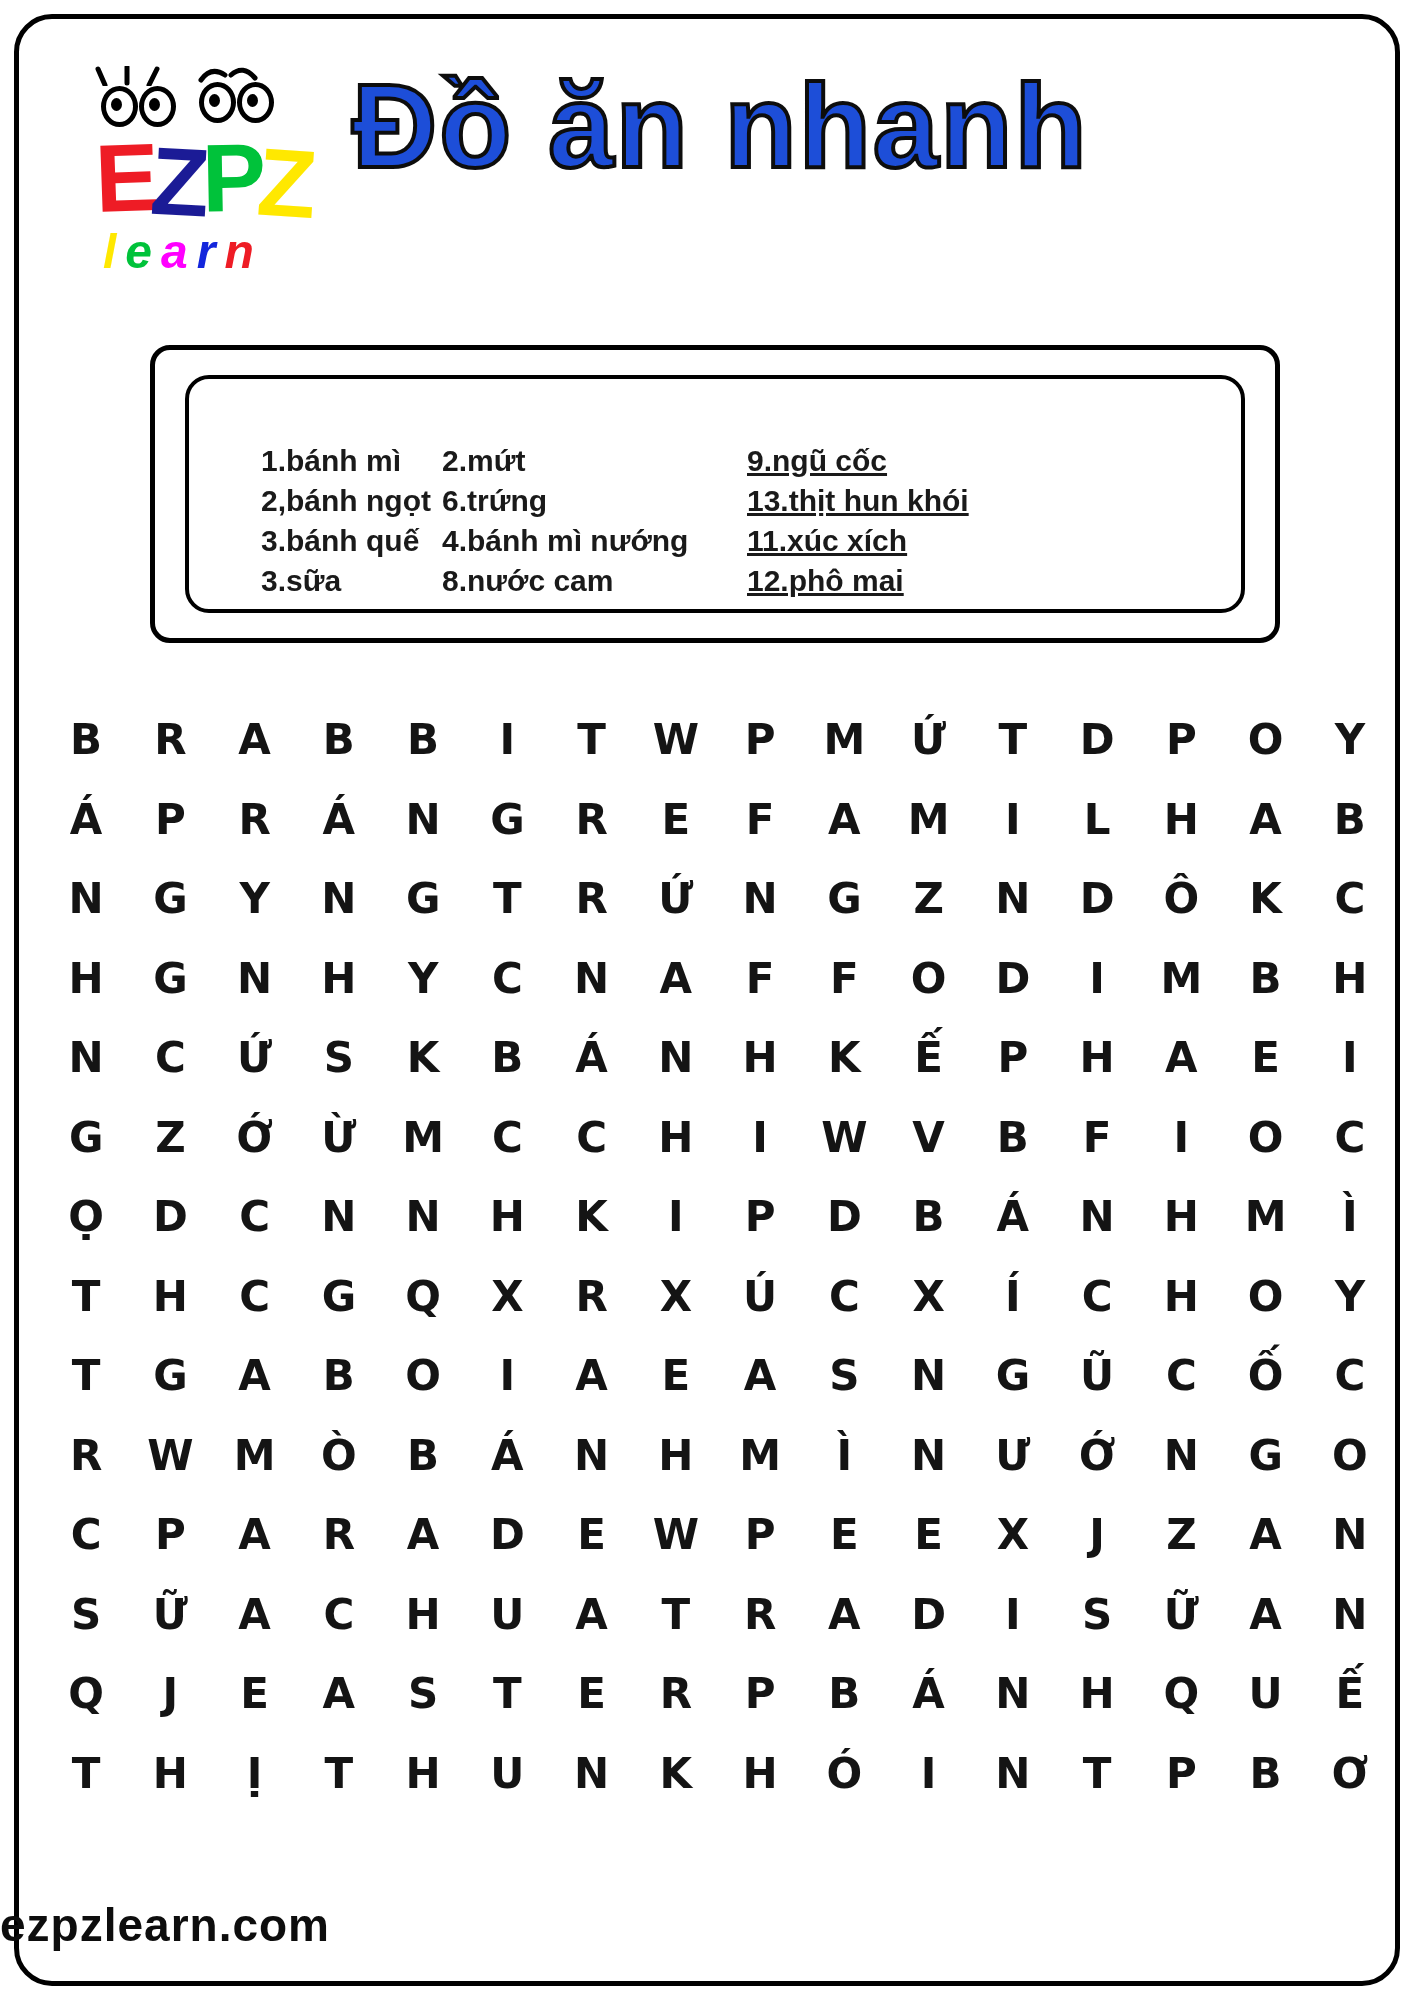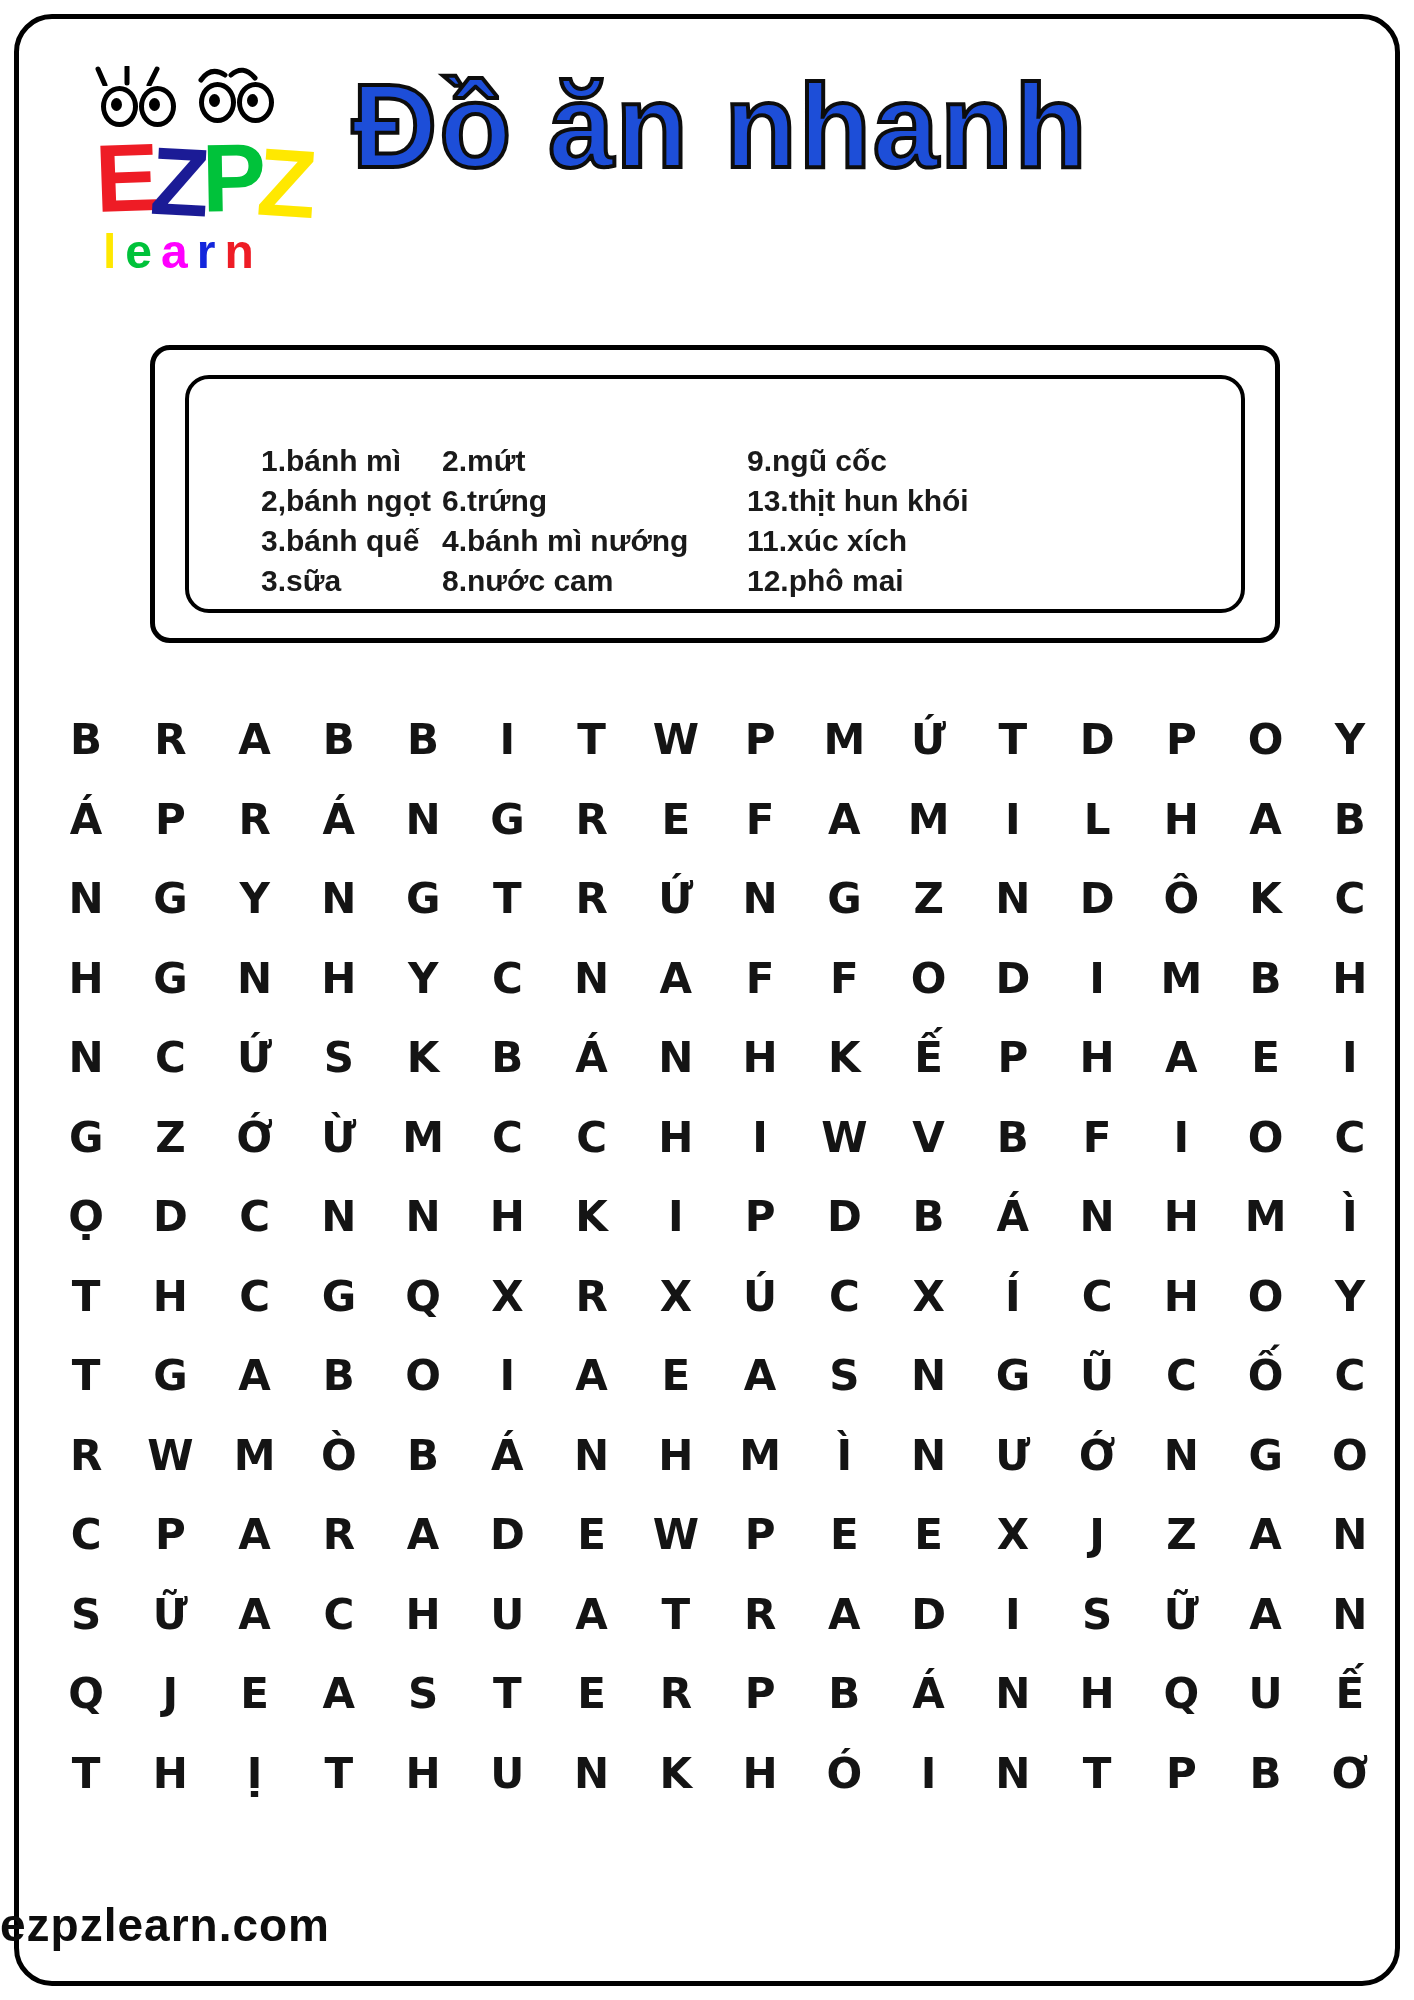--- a/index.html
+++ b/index.html
@@ -26,21 +26,21 @@
   .ezpz {
     font-size:96px; font-weight:800; line-height:0.92; letter-spacing:-8px;
     margin-top:-4px; font-family:"Liberation Sans", sans-serif;
   }
   .ezpz span { display:inline-block; }
   .ezpz span:nth-child(1){ transform:rotate(-2deg); }
   .ezpz span:nth-child(2){ transform:rotate(3deg) translateY(4px); }
   .ezpz span:nth-child(3){ transform:rotate(-1deg); }
   .ezpz span:nth-child(4){ transform:rotate(4deg) translateY(5px); }
   .learn {
-    font-size:48px; font-weight:800; letter-spacing:9px; margin-top:2px; margin-left:8px;
+    font-size:48px; font-weight:800; letter-spacing:9px; margin-top:2px; margin-left:8px;font-style:italic;
   }
 
   
   .title {
     position:absolute; left:352px; top:58px; width:720px;
     font-size:118px; font-weight:800; color:#1d4ed8;
     letter-spacing:2px; -webkit-text-stroke:4px #0d0d0d; white-space:nowrap;
   }
 
   
@@ -51,21 +51,21 @@
   .word-box-inner {
     position:absolute; left:30px; top:25px; right:30px; bottom:25px;
     border:4px solid #000; border-radius:24px;
   }
   .word-col {
     position:absolute; top:62px; font-size:30px; font-weight:700;
     line-height:40px; white-space:nowrap; color:#1a1a1a;
   }
   .word-col.c0 { left:72px; }
   .word-col.c1 { left:253px; }
-  .word-col.c2 { left:558px; }
+  .word-col.c2 { left:558px;text-decoration:underline; }
   .word-col.c3 { left:817px; }
 
   
   .grid {
     position:absolute; left:44px; top:700px; width:1348px;
     display:grid; grid-template-columns:repeat(16, 1fr); grid-auto-rows:79.5px;
     justify-items:center; align-items:center;
     font-family:"DejaVu Sans", sans-serif;
     font-size:42px; font-weight:700; color:#141414;
   }

